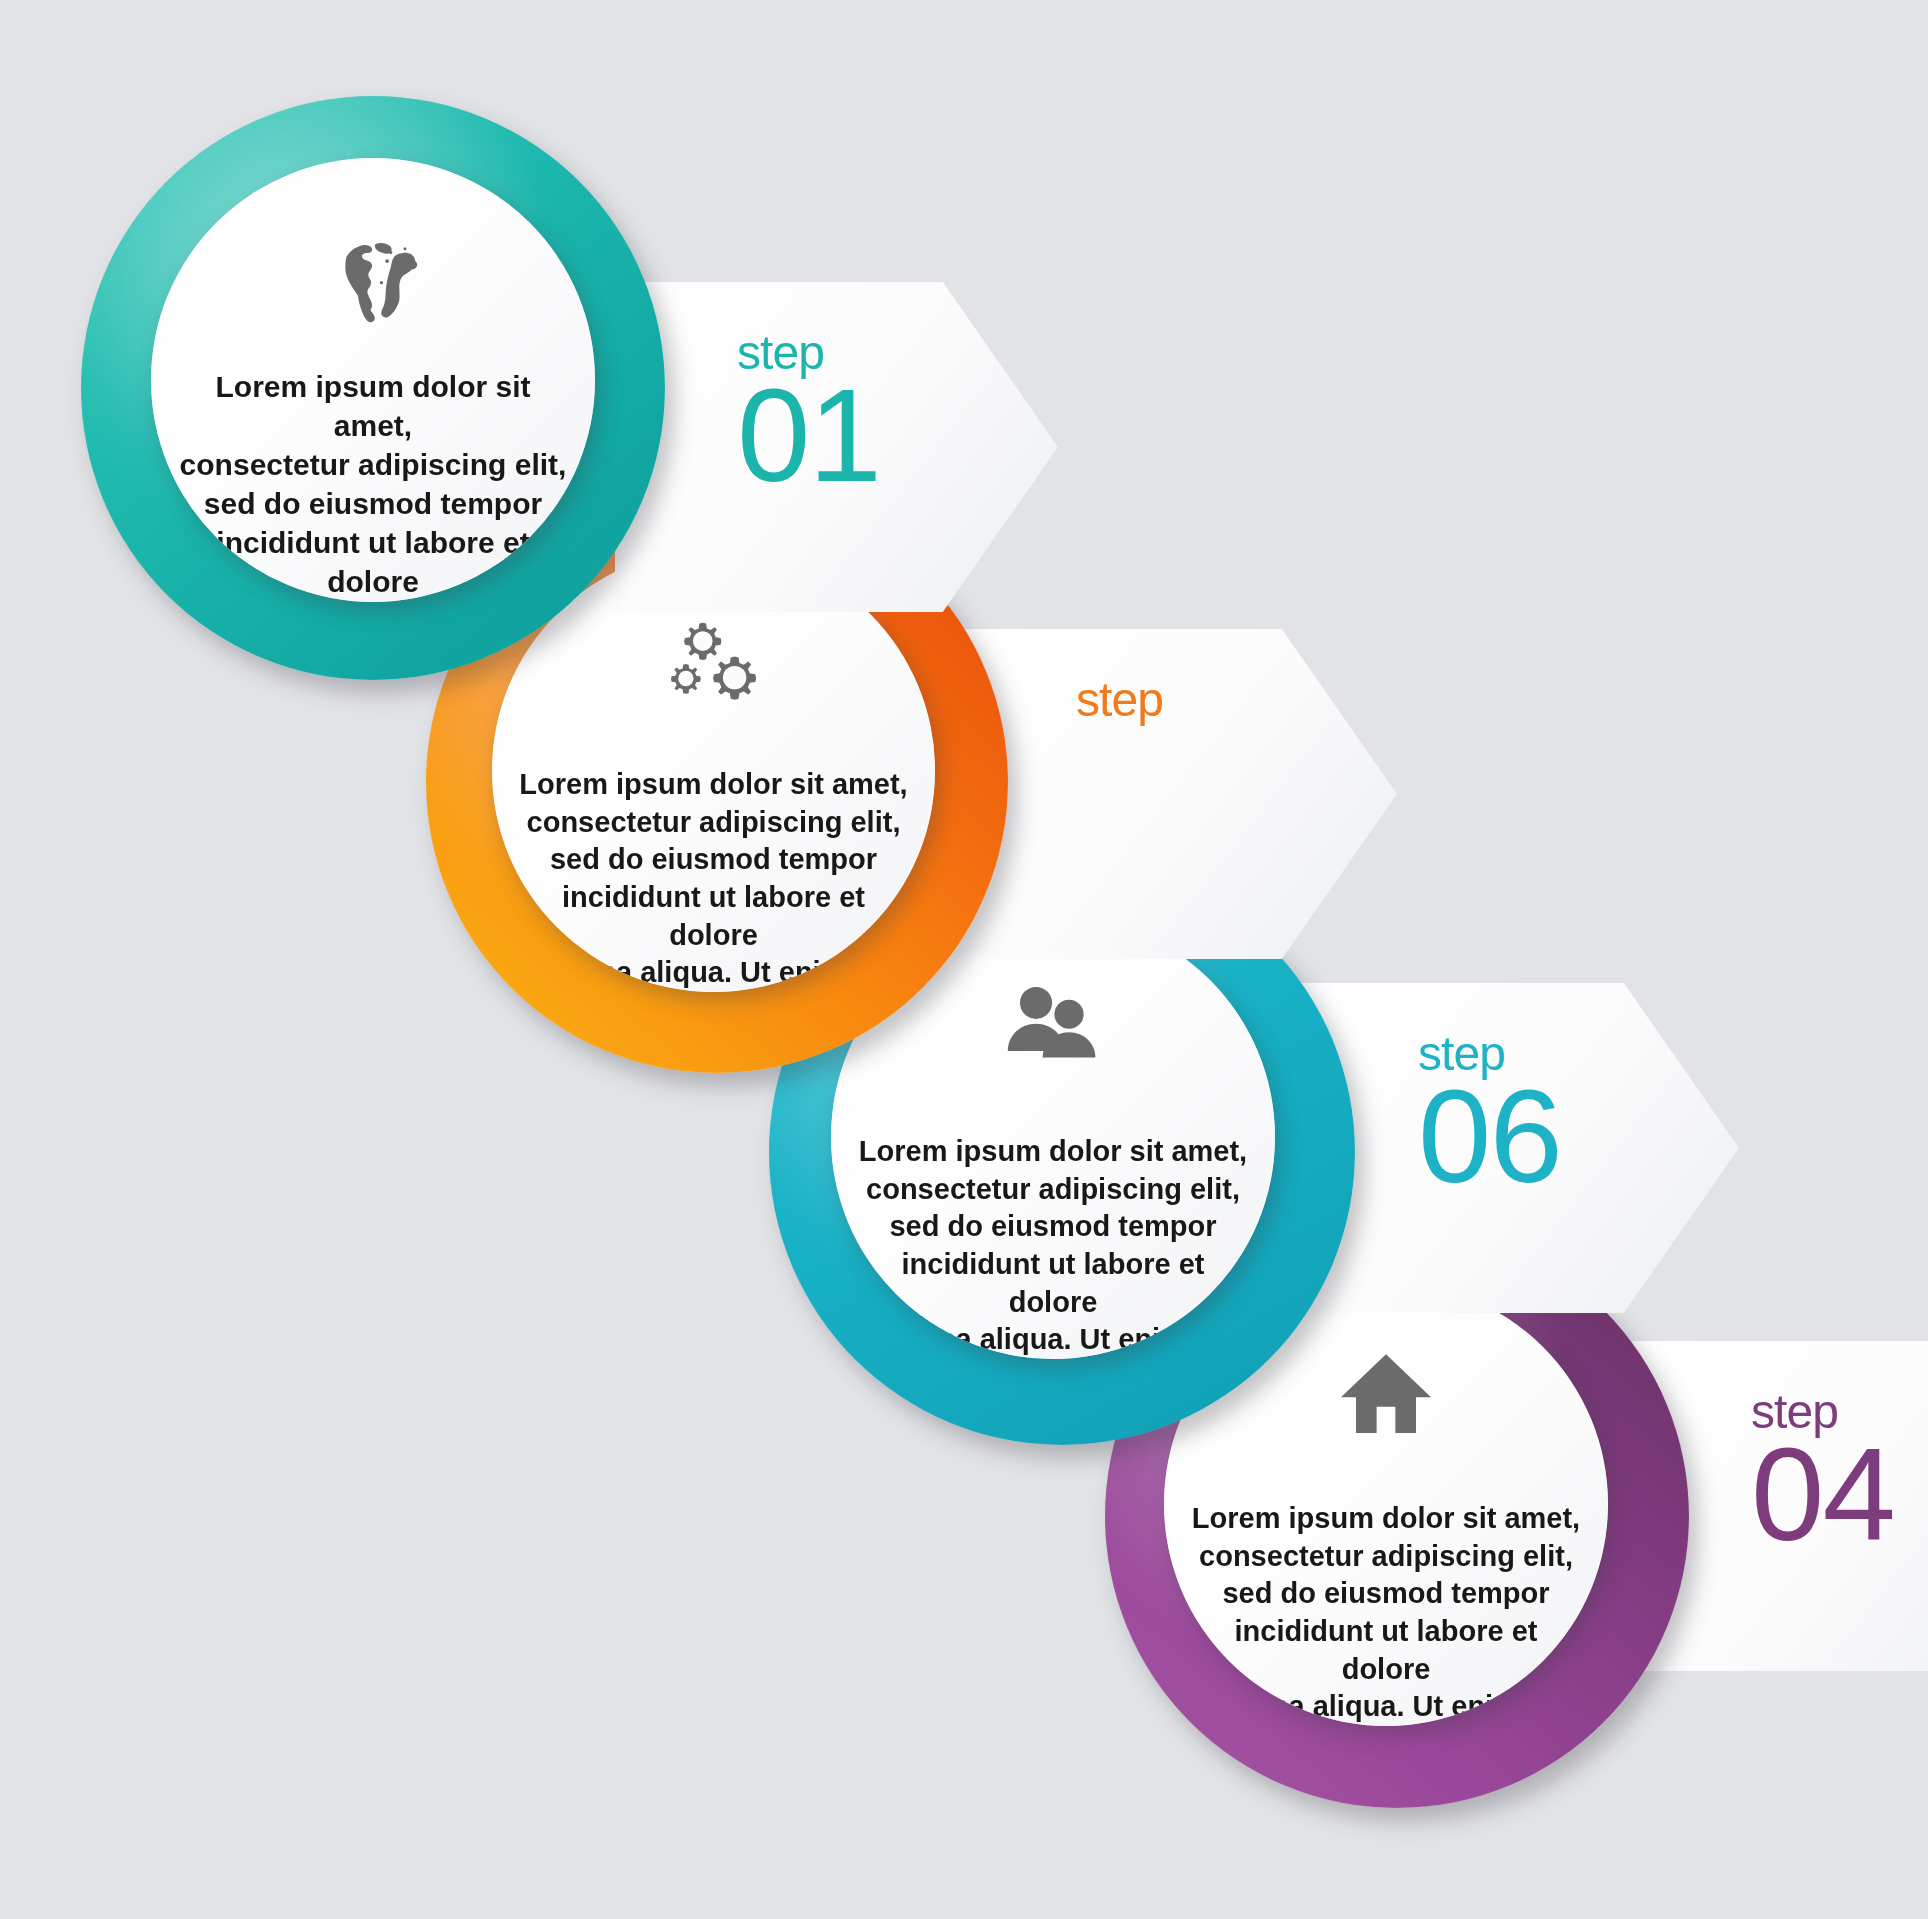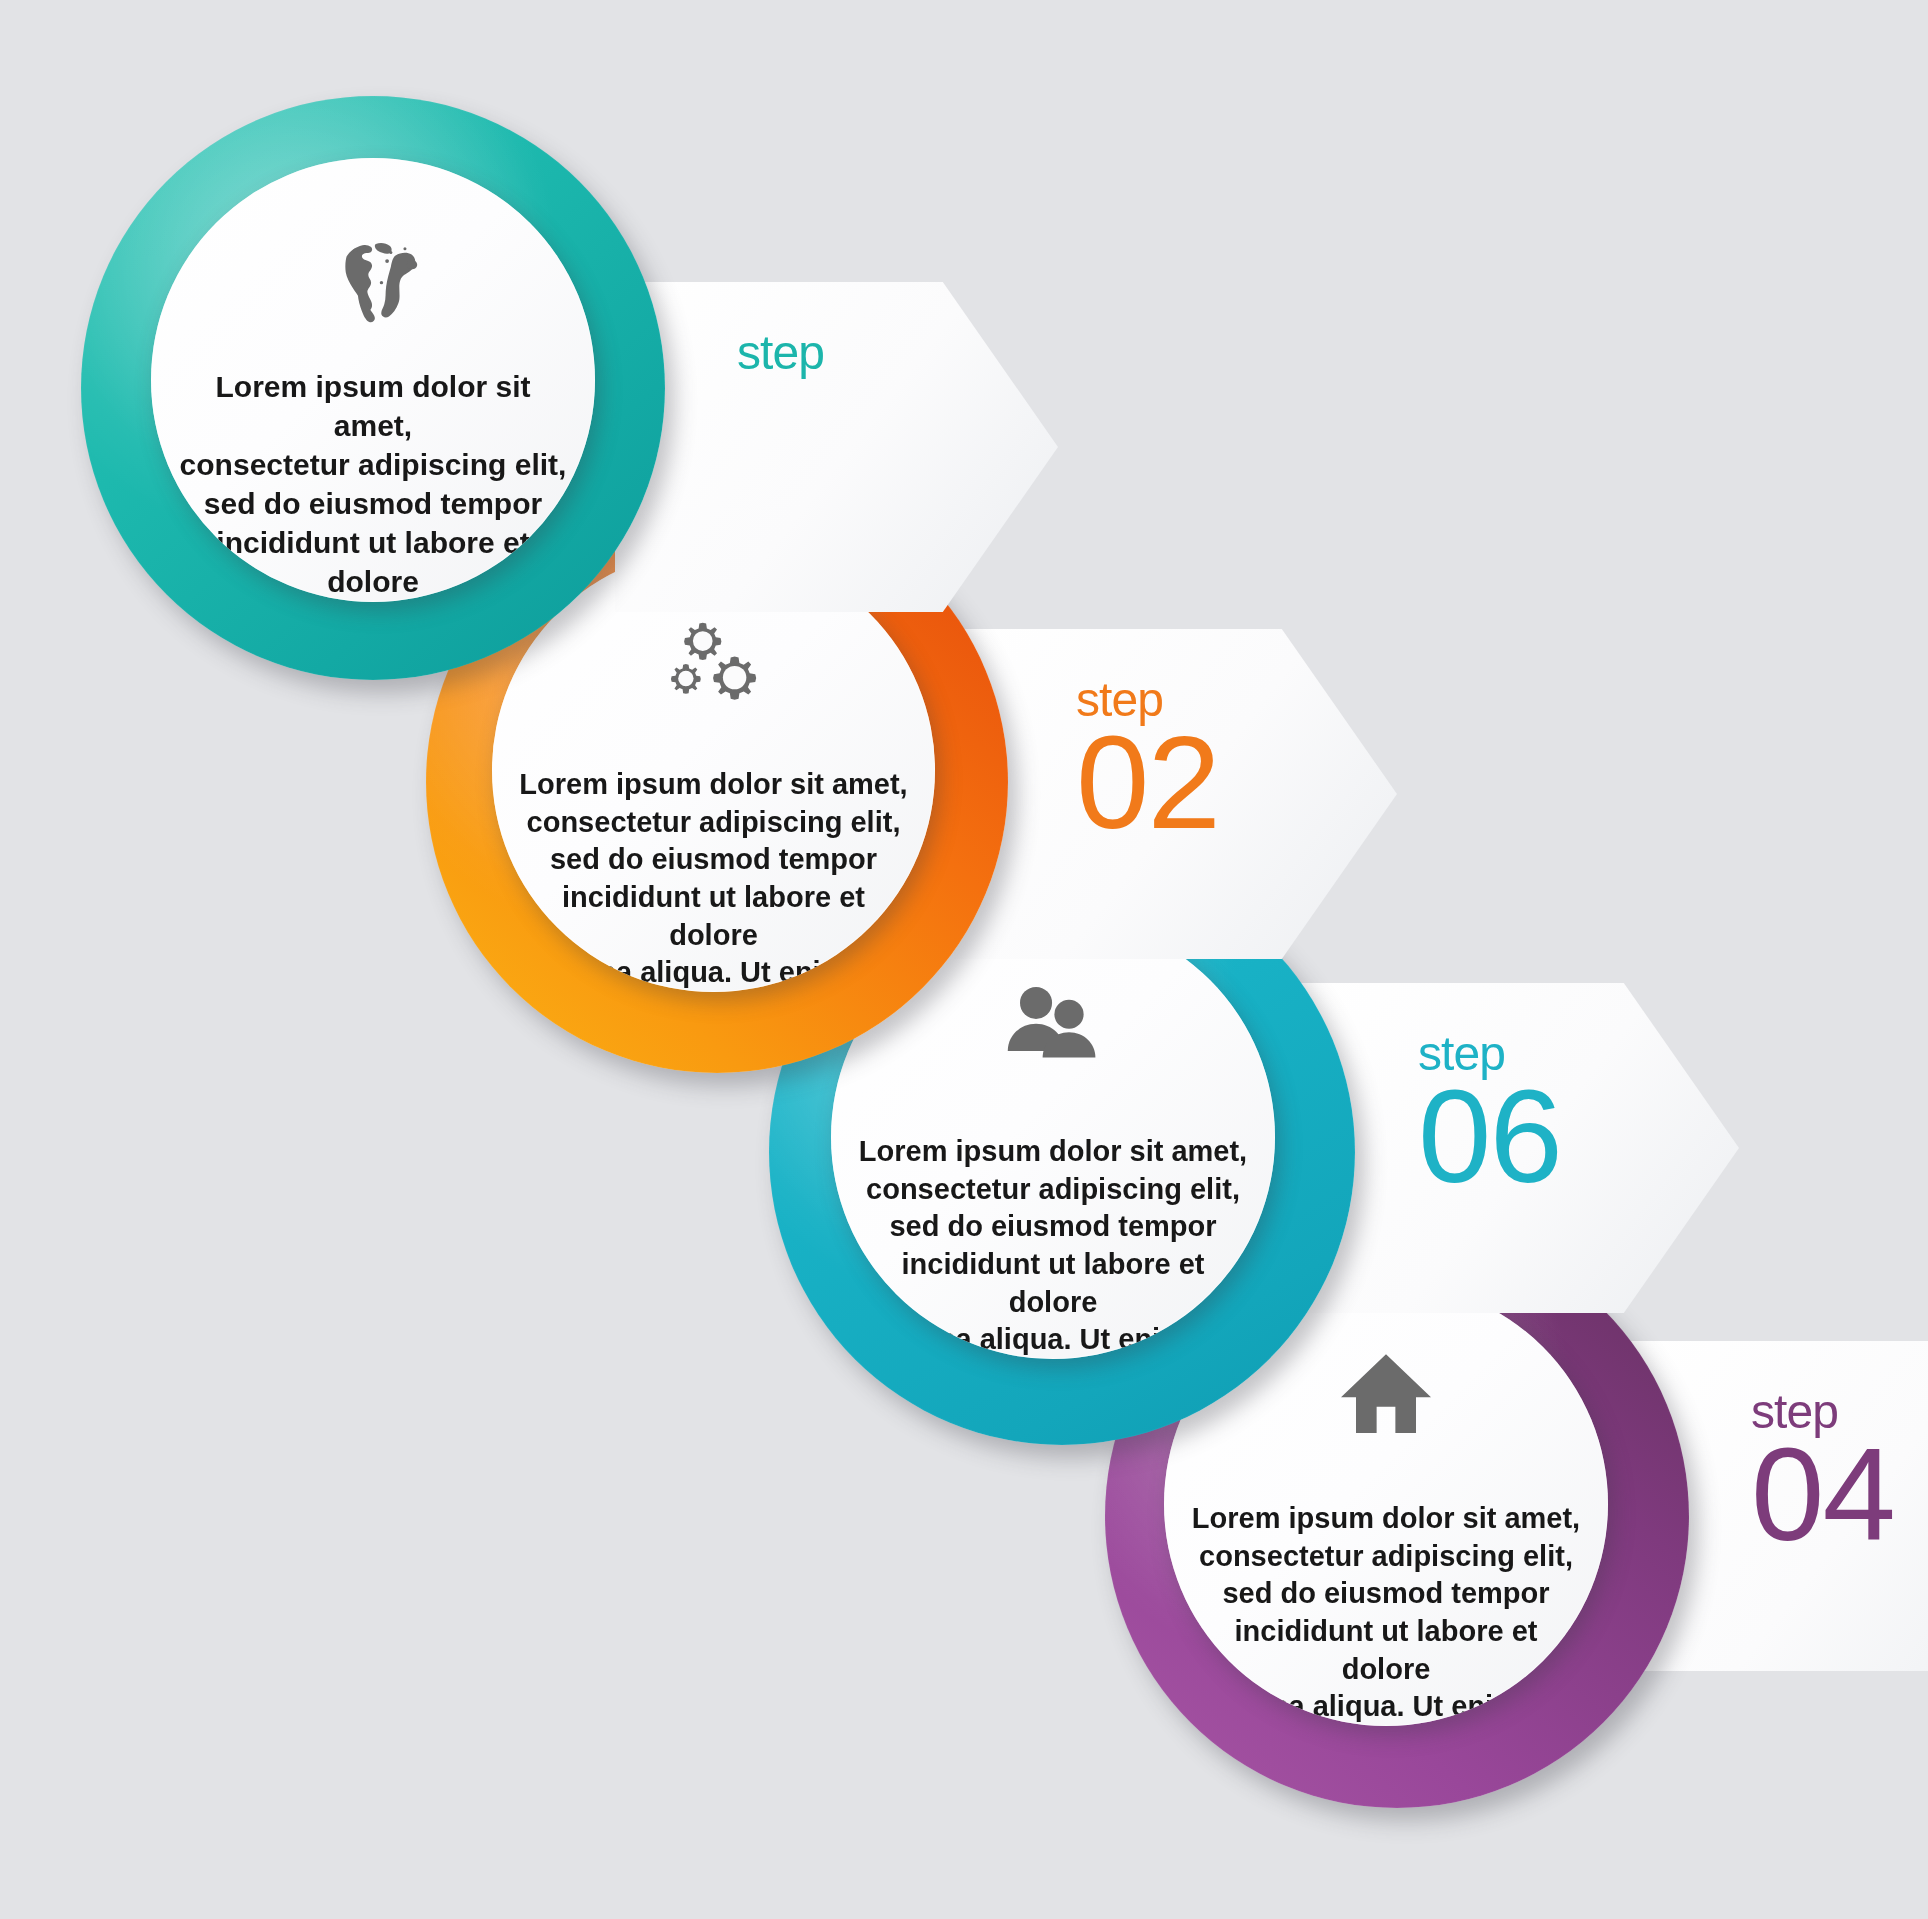--- a/index.html
+++ b/index.html
@@ -146,20 +146,21 @@
 </head>
 <body style="background: rgb(226, 227, 230);">
 
 <div id="stage">
 
   <div class="step" id="step1">
 
     <div class="flag" id="s1-flag">
       <div class="flag-inner">
         <span class="flag-word">step</span>
+        <span class="flag-num">01</span>
       </div>
     </div>
 
     <div class="ring" id="s1-ring"></div>
 
     <div class="disc" id="s1-disc">
       <span class="icon-wrap">
         <svg width="102" height="94" viewBox="0 0 108 100" xmlns="http://www.w3.org/2000/svg" aria-hidden="true">
           <g fill="#6b6b6b">
 
@@ -186,21 +187,20 @@
 incididunt ut labore et dolore
 magna aliqua. Ut enim ad</div>
     </div>
   </div>
 
   <div class="step" id="step2">
 
     <div class="flag" id="s2-flag">
       <div class="flag-inner">
         <span class="flag-word">step</span>
-        <span class="flag-num">02</span>
       </div>
     </div>
 
     <div class="ring" id="s2-ring"></div>
 
     <div class="disc" id="s2-disc">
       <span class="icon-wrap">
         <svg width="98" height="90" viewBox="0 0 104 96" xmlns="http://www.w3.org/2000/svg" aria-hidden="true">
           <g fill="#6b6b6b">
 

